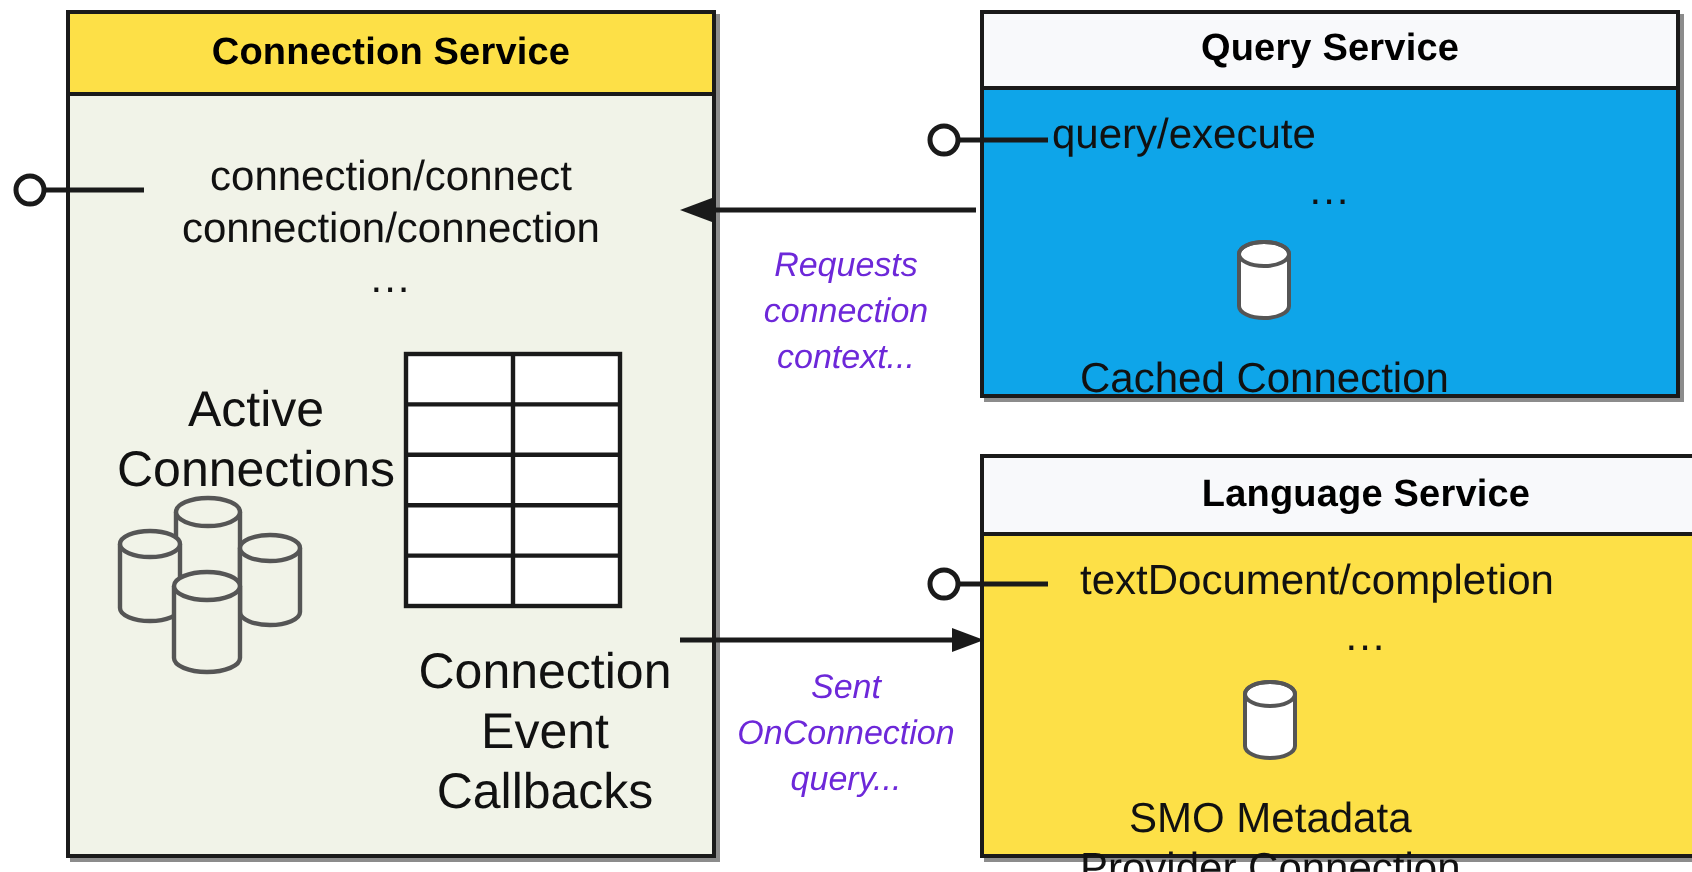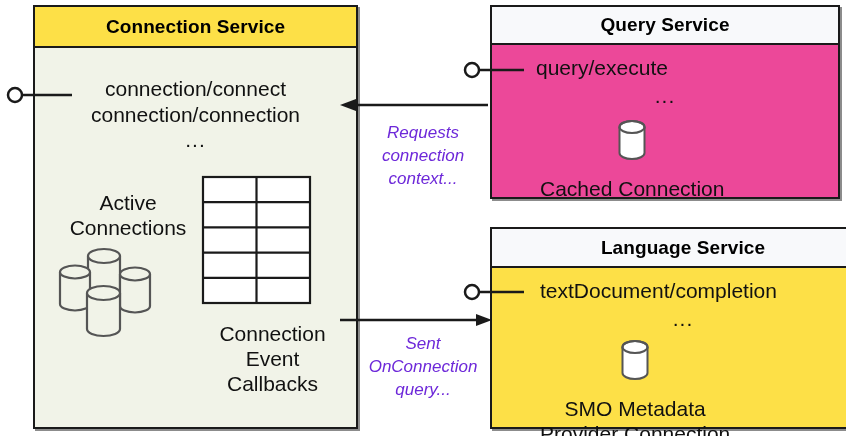--- a/index.html
+++ b/index.html
@@ -55,21 +55,21 @@
   #connection-service .box-header {
     height: 41px;
     background: #fde047;
   }
   #connection-service .box-body { top: 53px; }
 
   
   #query-service {
     left: 490px; top: 5px;
     width: 350px; height: 194px;
-    background: #ec4899;
+    background: #0ea5e9;
   }
   #query-service .box-header {
     height: 38px;
     background: #f8f9fb;
   }
   #query-service .box-body { top: 38px; }
 
   
   #language-service {
     left: 490px; top: 227px;
@@ -95,21 +95,21 @@
     display: block;
     font-size: 21px;
     line-height: 1.0;
     letter-spacing: 1px;
     margin-top: 2px;
   }
 
   .figure-label {
     position: absolute;
     text-align: center;
-    font-size: 21px;
+    font-size: 25px;
     line-height: 1.2;
     color: #111111;
   }
 
   .edge-label {
     position: absolute;
     text-align: center;
     font-style: italic;
     font-size: 17px;
     line-height: 1.35;
@@ -161,21 +161,21 @@
         <span>Connection</span><br>
         <span>Event</span><br>
         <span>Callbacks</span>
       </div>
     </div>
   </div>
 
   <div class="box" id="query-service">
     <div class="box-header">Query Service</div>
     <div class="box-body">
-      <div class="iface-list" style="top:10px; text-align:left; padding-left:44px;">
+      <div class="iface-list" style="top:10px; text-align:left; padding-left:34px;">
         <span class="op">query/execute</span>
       </div>
       <div class="iface-list" style="top:38px;">
         <span class="ellipsis">...</span>
       </div>
 
       <div class="inline-row" style="left:48px; top:73px;">
         <span>
           <svg width="30" height="44" viewBox="0 0 30 44" aria-hidden="true">
             <ellipse cx="15" cy="9" rx="12.5" ry="6" fill="#ffffff" stroke="#555555" stroke-width="2"></ellipse>

